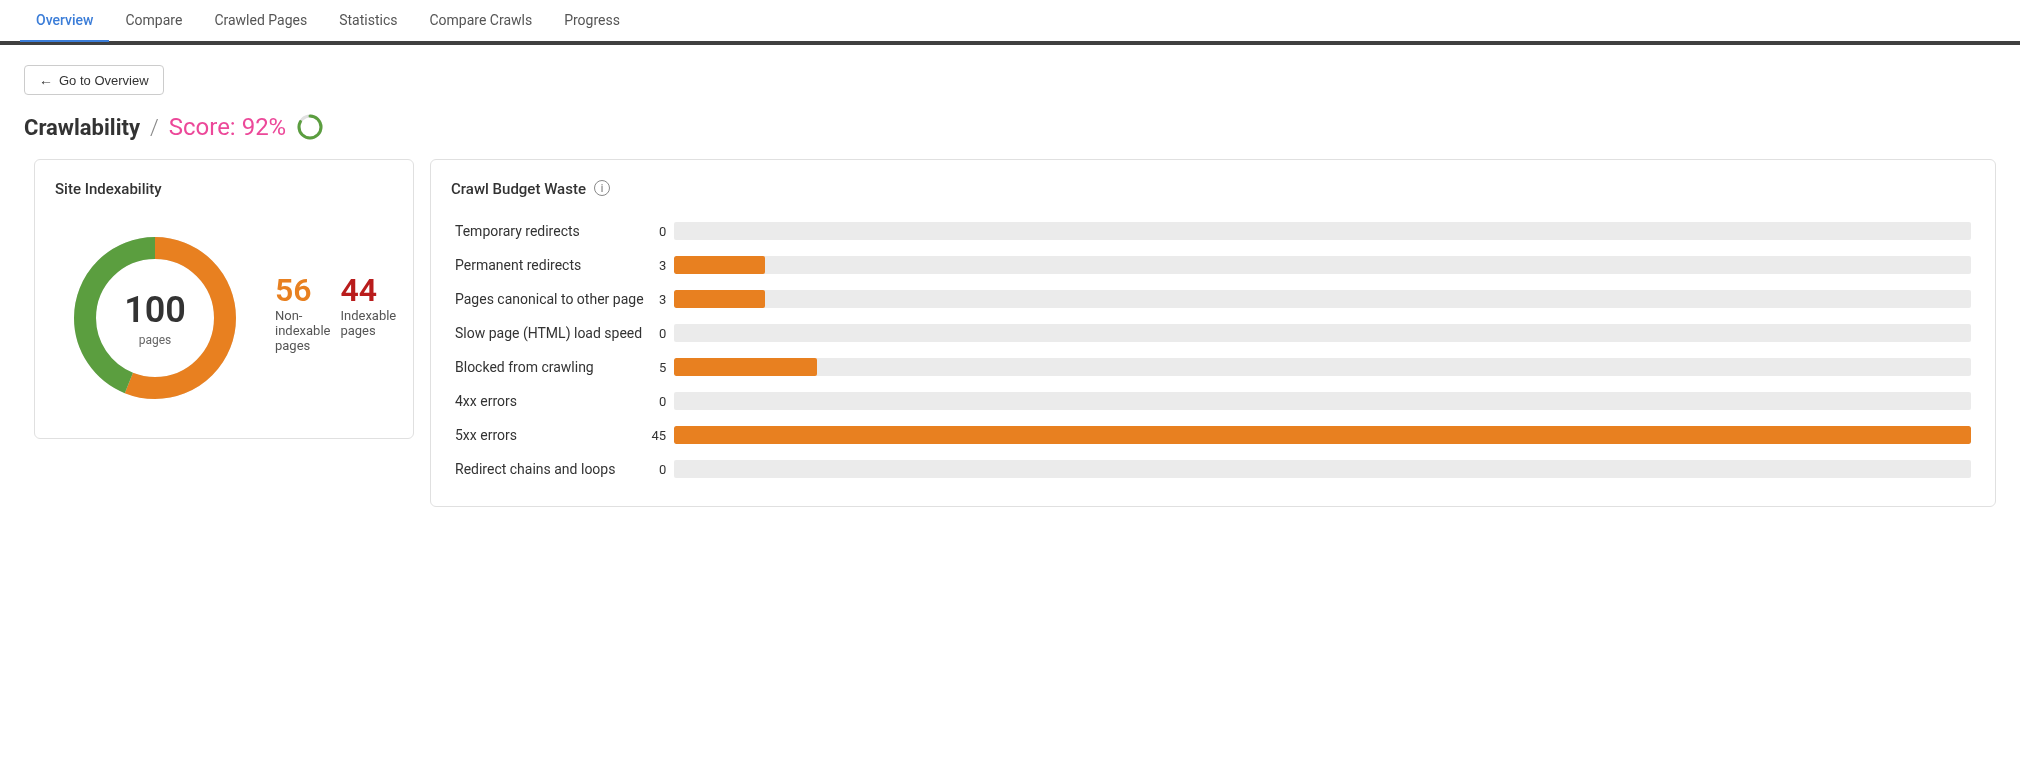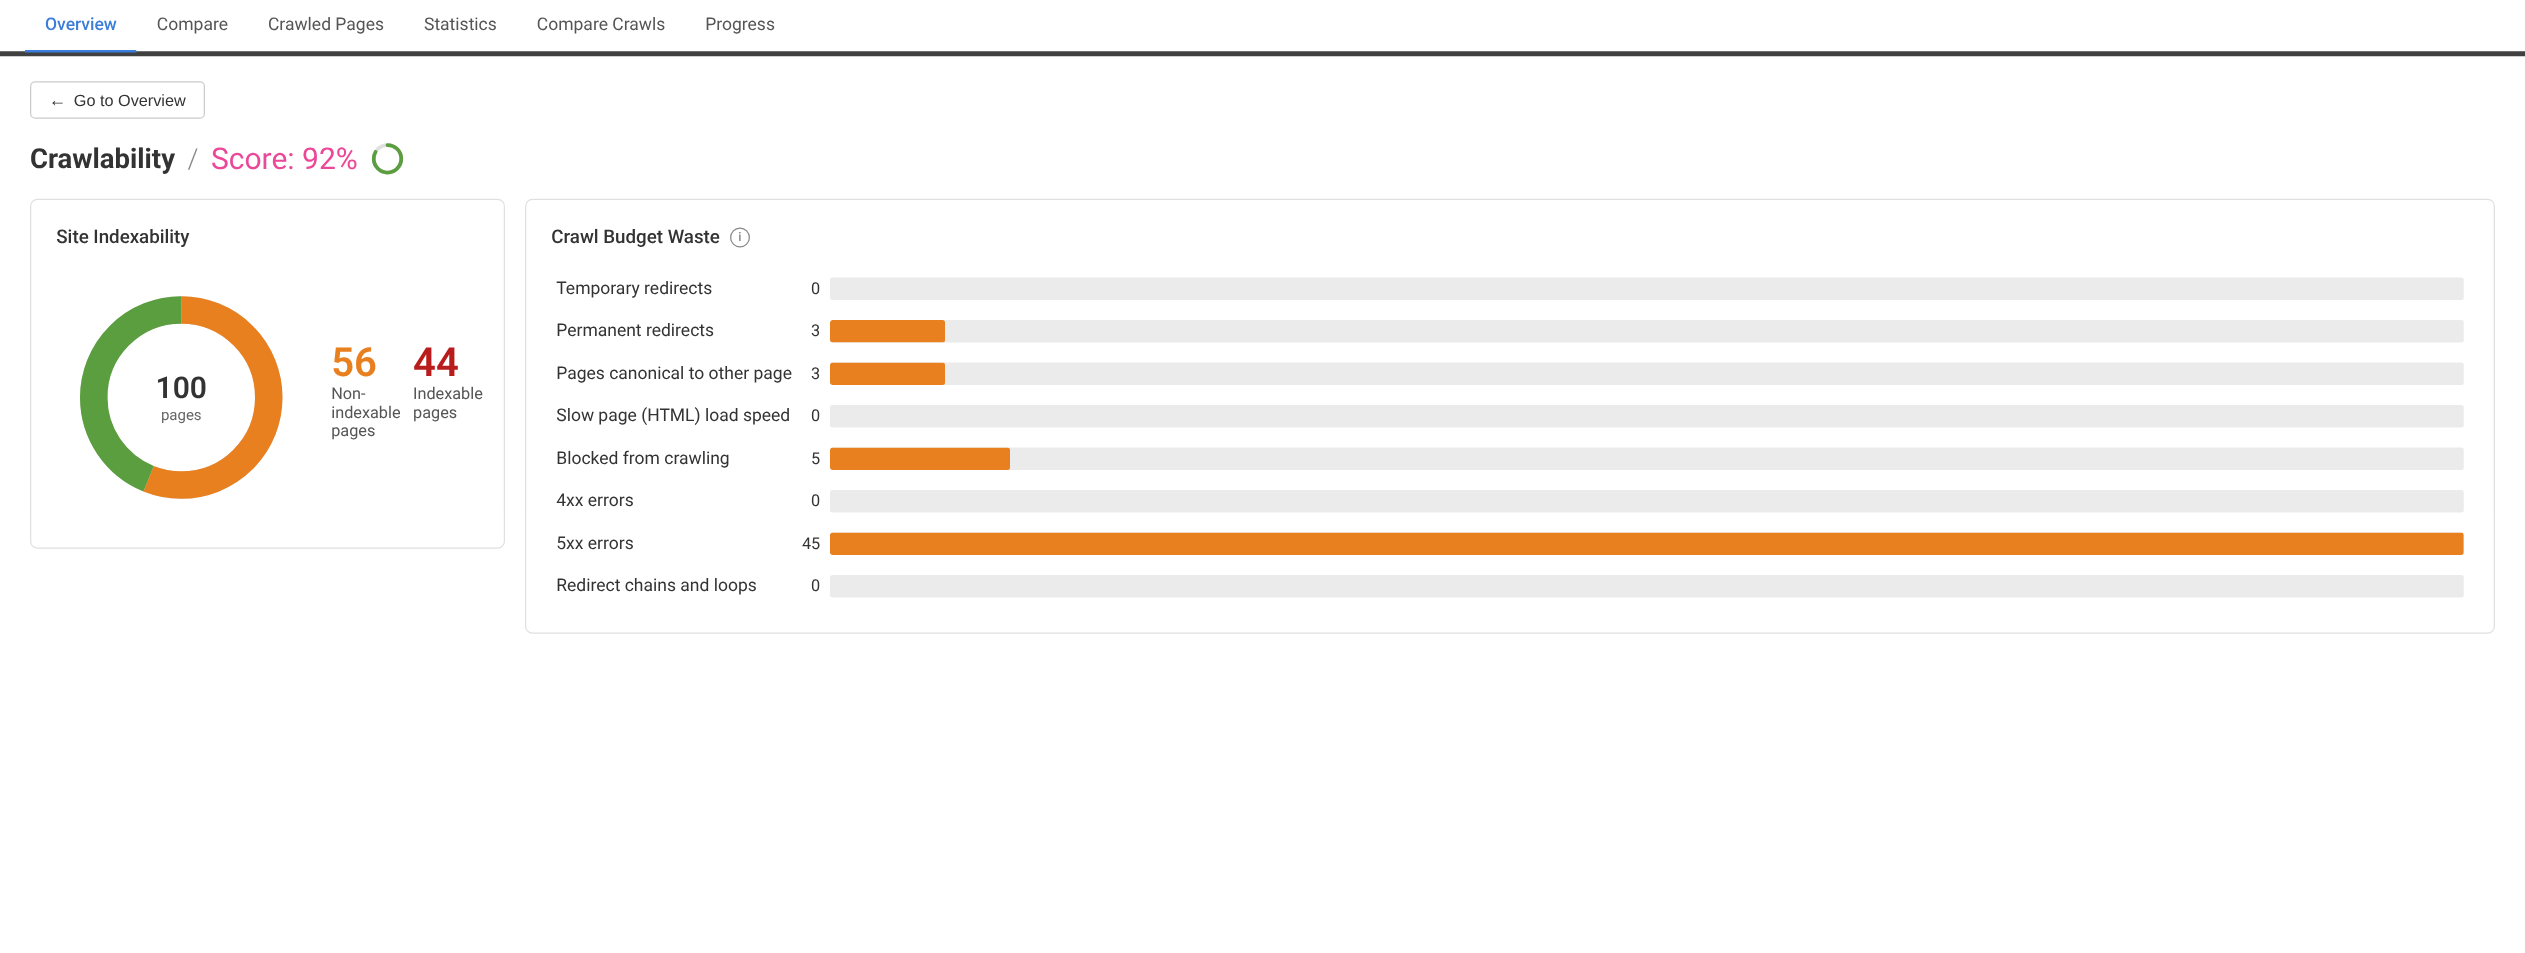--- a/index.html
+++ b/index.html
@@ -88,20 +88,21 @@
     
     .card {
       border: 1px solid #e0e0e0;
       border-radius: 6px;
       padding: 20px;
       background: #fff;
     }
     .card-left {
       width: 380px;
       min-width: 380px;
+      margin-left: 10px;
     }
     .card-right {
       flex: 1;
       min-width: 500px;
     }
 
     .card-title {
       font-size: 15px;
       font-weight: 500;
       color: #333;
@@ -123,21 +124,21 @@
       flex-shrink: 0;
     }
     .donut-center-text {
       position: absolute;
       top: 50%;
       left: 50%;
       transform: translate(-50%, -50%);
       text-align: center;
     }
     .donut-center-text .number {
-      font-size: 24px;
+      font-size: 36px;
       font-weight: 600;
       color: #333;
       display: block;
     }
     .donut-center-text .label {
       font-size: 12px;
       color: #666;
     }
 
     .indexability-stats {
@@ -159,21 +160,21 @@
     .stat-label {
       font-size: 13px;
       color: #555;
       margin-top: 2px;
       margin-bottom: 10px;
     }
 
     
     .crawl-budget-title {
       display: flex;
-      align-items: flex-end;
+      align-items: flex-start;
       gap: 8px;
       font-size: 15px;
       font-weight: 500;
       color: #333;
       margin-bottom: 16px;
     }
     .info-icon {
       width: 16px;
       height: 16px;
       border: 1px solid #888;

